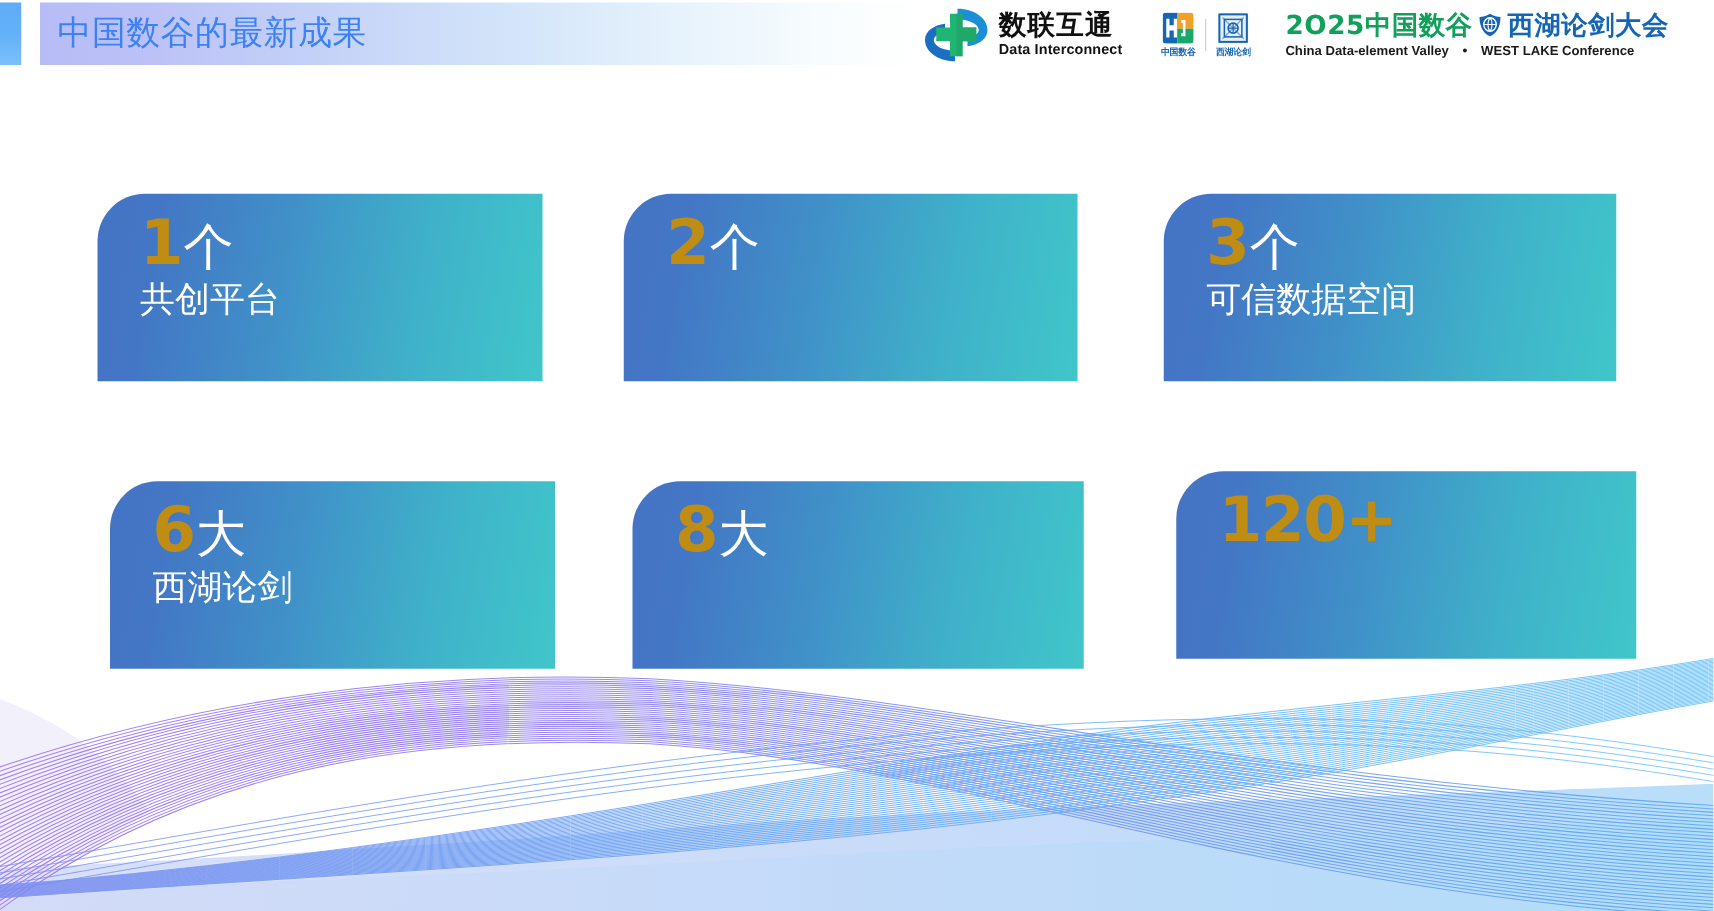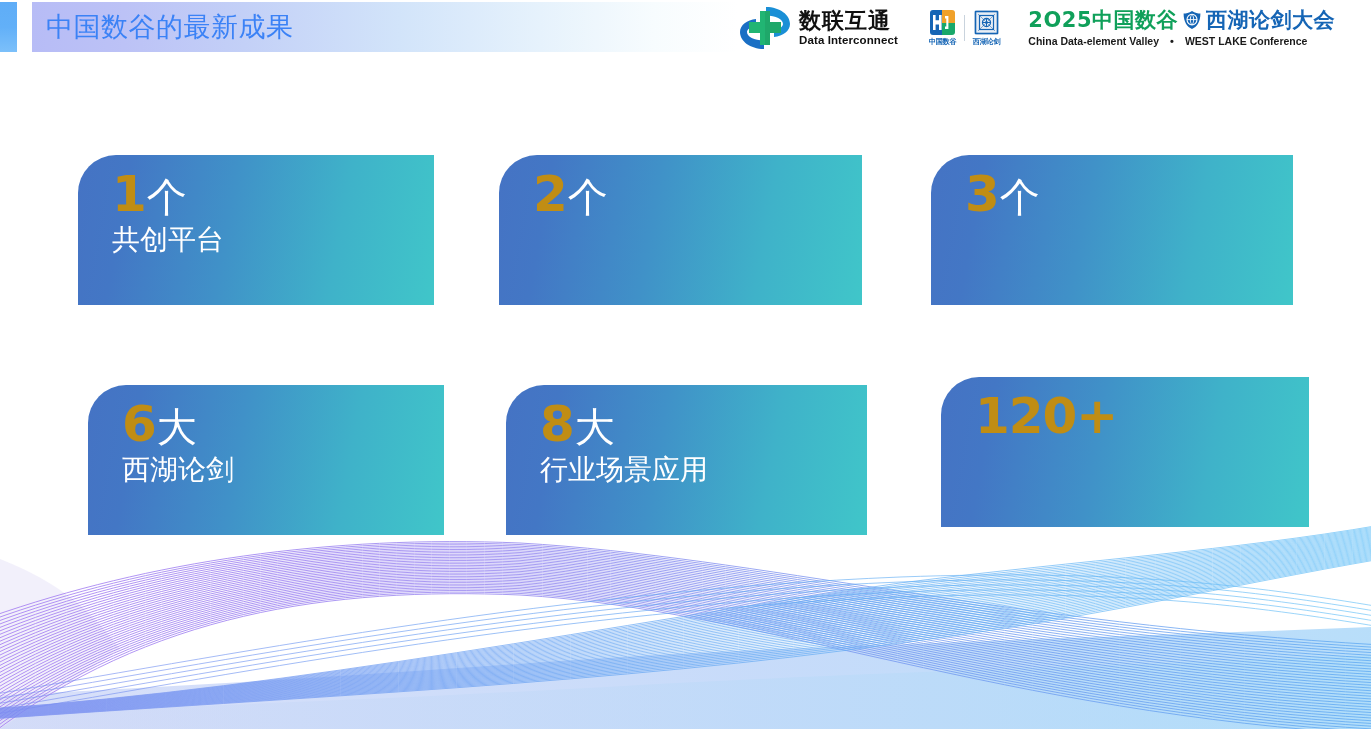--- a/index.html
+++ b/index.html
@@ -166,34 +166,34 @@
         <div class="card-num-line">
           <span class="card-num">2</span>
           <span class="card-unit">个</span>
         </div>
       </div>
       <div class="card" style="left: 931px; top: 155px; width: 362px;">
         <div class="card-num-line">
           <span class="card-num">3</span>
           <span class="card-unit">个</span>
         </div>
+        <div class="card-label">可信数据空间</div>
       </div>
       <div class="card" style="left: 88px; top: 385px; width: 356px;">
         <div class="card-num-line">
           <span class="card-num">6</span>
           <span class="card-unit">大</span>
         </div>
         <div class="card-label">西湖论剑</div>
       </div>
       <div class="card" style="left: 506px; top: 385px; width: 361px;">
         <div class="card-num-line">
           <span class="card-num">8</span>
           <span class="card-unit">大</span>
         </div>
-        <div class="card-label">行业场景应用</div>
       </div>
       <div class="card" style="left: 941px; top: 377px; width: 368px;">
         <div class="card-num-line">
           <span class="card-num">120+</span>
           <span class="card-unit"></span>
         </div>
       </div>
     </div>
 
   <svg class="waves" viewBox="0 0 1371 230" preserveAspectRatio="none">

